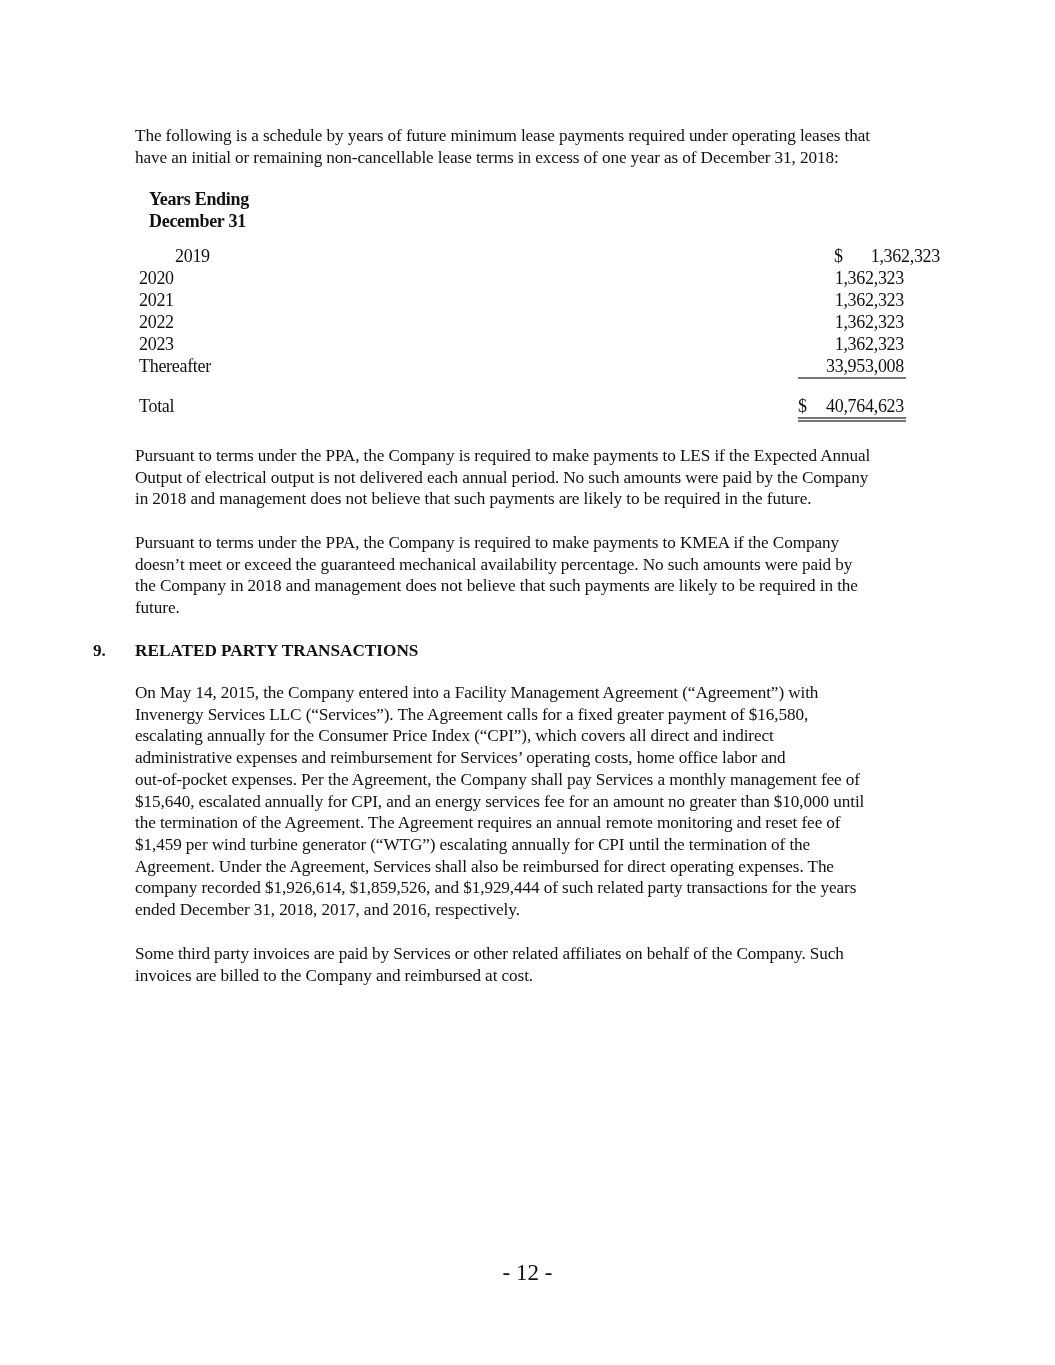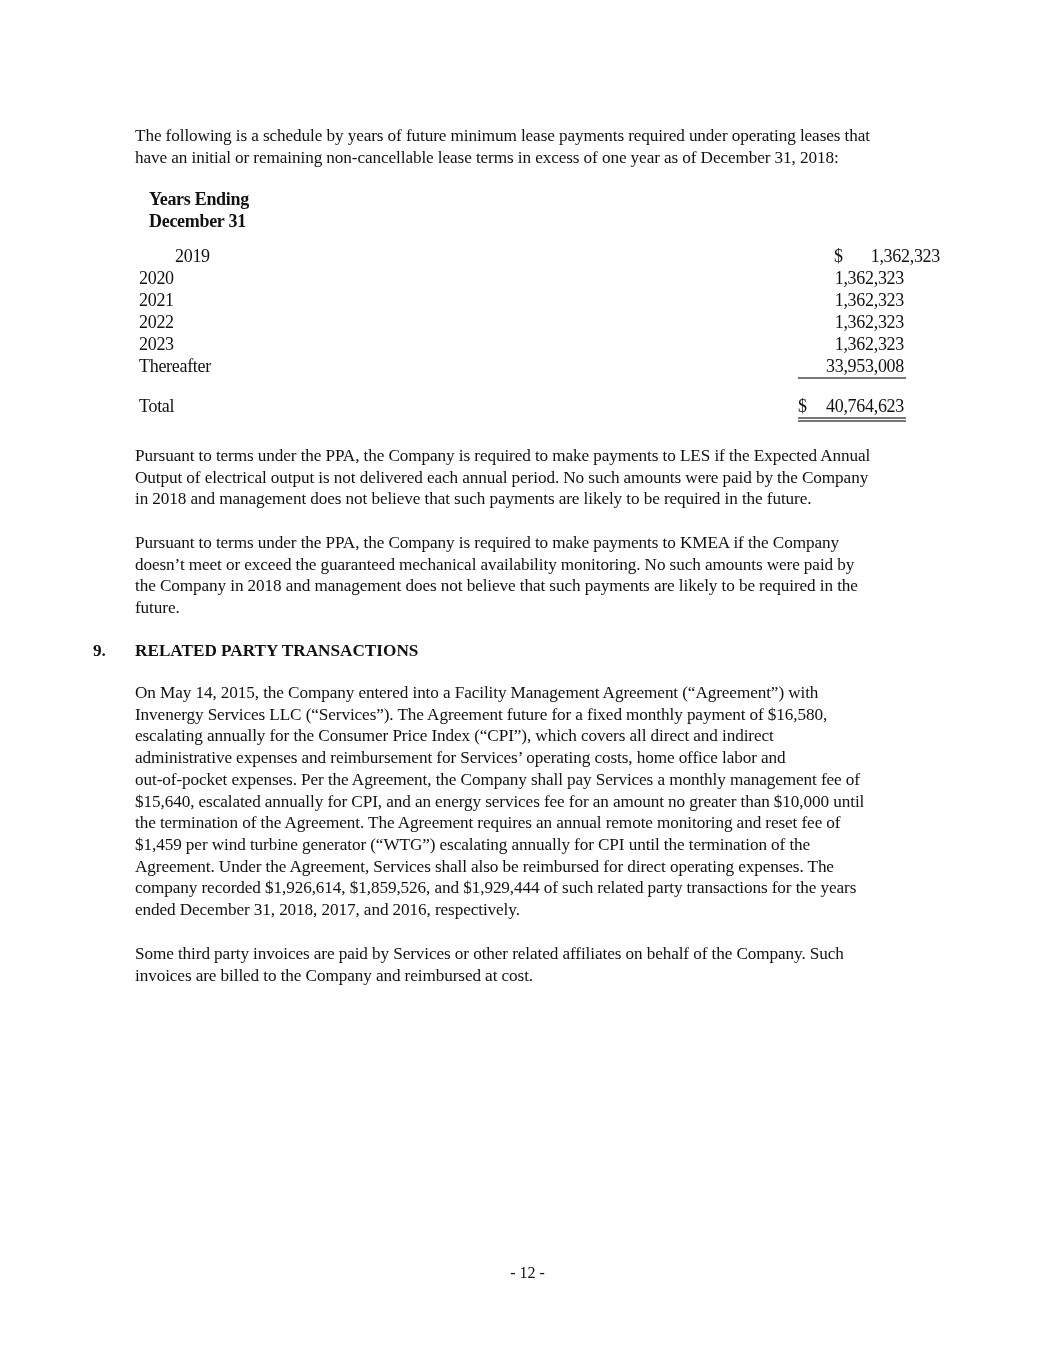--- a/index.html
+++ b/index.html
@@ -31,21 +31,21 @@
   .section-num {
     position: absolute; left: 93px; top: 640px; font-weight: bold;
     font-size: 17.2px; line-height: 21px;
   }
   .section-title {
     position: absolute; left: 135px; top: 640px; font-weight: bold;
     font-size: 17.2px; line-height: 21px;
   }
   .page-num {
     position: absolute; left: 0; width: 1055px; top: 1262px; text-align: center;
-    font-size: 16px; line-height: 22px;
+    font-size: 23px; line-height: 22px;
   }
 </style>
 </head>
 <body>
 
 <div class="para" style="top:125px;">
   <span class="ln">The following is a schedule by years of future minimum lease payments required under operating leases that</span>
   <span class="ln">have an initial or remaining non-cancellable lease terms in excess of one year as of December 31, 2018:</span>
 </div>
 
@@ -97,31 +97,31 @@
 </div>
 
 <div class="para" style="top:445px;">
   <span class="ln">Pursuant to terms under the PPA, the Company is required to make payments to LES if the Expected Annual</span>
   <span class="ln">Output of electrical output is not delivered each annual period. No such amounts were paid by the Company</span>
   <span class="ln">in 2018 and management does not believe that such payments are likely to be required in the future.</span>
 </div>
 
 <div class="para" style="top:532px;">
   <span class="ln">Pursuant to terms under the PPA, the Company is required to make payments to KMEA if the Company</span>
-  <span class="ln">doesn’t meet or exceed the guaranteed mechanical availability monitoring. No such amounts were paid by</span>
+  <span class="ln">doesn’t meet or exceed the guaranteed mechanical availability percentage. No such amounts were paid by</span>
   <span class="ln">the Company in 2018 and management does not believe that such payments are likely to be required in the</span>
   <span class="ln">future.</span>
 </div>
 
 <div class="section-num">9.</div>
 <div class="section-title">RELATED PARTY TRANSACTIONS</div>
 
 <div class="para" style="top:682px;">
   <span class="ln">On May 14, 2015, the Company entered into a Facility Management Agreement (“Agreement”) with</span>
-  <span class="ln">Invenergy Services LLC (“Services”). The Agreement future for a fixed monthly payment of $16,580,</span>
+  <span class="ln">Invenergy Services LLC (“Services”). The Agreement calls for a fixed greater payment of $16,580,</span>
   <span class="ln">escalating annually for the Consumer Price Index (“CPI”), which covers all direct and indirect</span>
   <span class="ln">administrative expenses and reimbursement for Services’ operating costs, home office labor and</span>
   <span class="ln">out-of-pocket expenses. Per the Agreement, the Company shall pay Services a monthly management fee of</span>
   <span class="ln">$15,640, escalated annually for CPI, and an energy services fee for an amount no greater than $10,000 until</span>
   <span class="ln">the termination of the Agreement. The Agreement requires an annual remote monitoring and reset fee of</span>
   <span class="ln">$1,459 per wind turbine generator (“WTG”) escalating annually for CPI until the termination of the</span>
   <span class="ln">Agreement. Under the Agreement, Services shall also be reimbursed for direct operating expenses. The</span>
   <span class="ln">company recorded $1,926,614, $1,859,526, and $1,929,444 of such related party transactions for the years</span>
   <span class="ln">ended December 31, 2018, 2017, and 2016, respectively.</span>
 </div>

